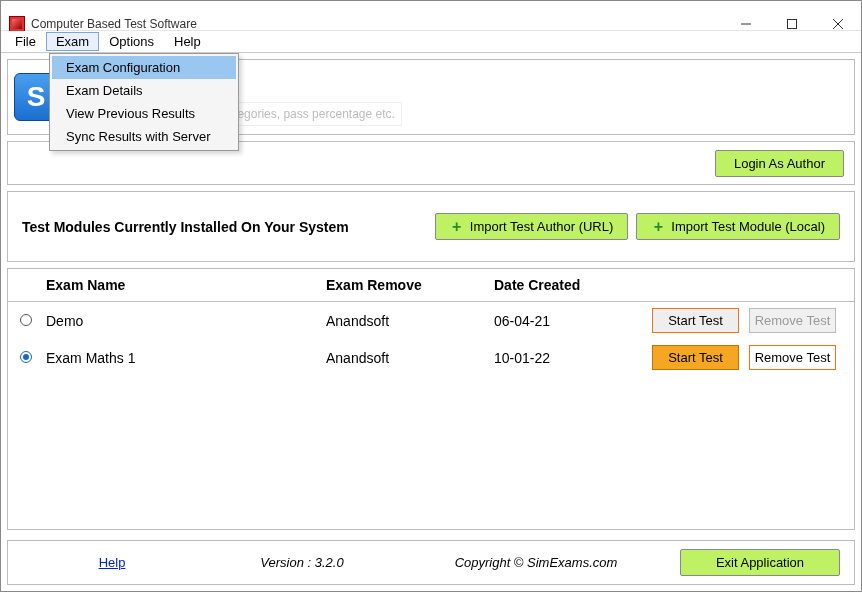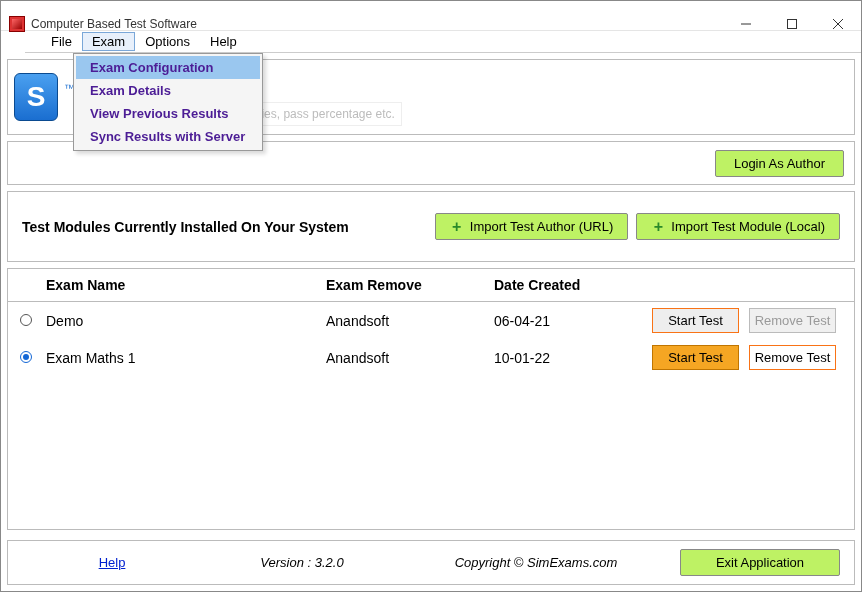--- a/index.html
+++ b/index.html
@@ -38,45 +38,44 @@
     background: linear-gradient(135deg,#f66,#900);
   }
   .titlebar .title-text { font-size:12px; color:#333; }
   .win-controls { margin-left:auto; display:flex; height:100%; }
   .win-btn {
     width:46px; display:flex; align-items:center; justify-content:center;
     font-size:14px; color:#333;
   }
   
   .menubar {
-    height:22px; display:flex; align-items:center; padding:0 16px;
+    height:22px; display:flex; align-items:center; padding:0 4px;
     border-bottom:1px solid #ccc; background:#fff;
     position: relative;
-    margin-left: 24px;
   }
   .menu-item {
     padding:2px 10px; font-size:13px; color:#000; cursor:default;
   }
   .menu-item.active {
     border:1px solid #7aa7d8; background:#e8f0fb;
     padding:1px 9px;
   }
   
   .dropdown {
     position:absolute;
     top:22px; left:48px;
     width:190px;
     background:#f5f5f5;
     border:1px solid #999;
     box-shadow:3px 3px 4px rgba(0,0,0,0.15);
     z-index:100;
     padding:2px;
   }
   .dropdown-item {
-    padding:4px 14px; font-size:13px; color:#4c1d95;font-weight:bold;
+    padding:4px 14px; font-size:13px; color:#000000;
   }
   .dropdown-item.highlight {
     background:#9ac7ef;
   }
   
   .content {
     flex:1; display:flex; flex-direction:column; padding:6px; gap:6px;
     overflow:hidden;
   }
   .panel {

